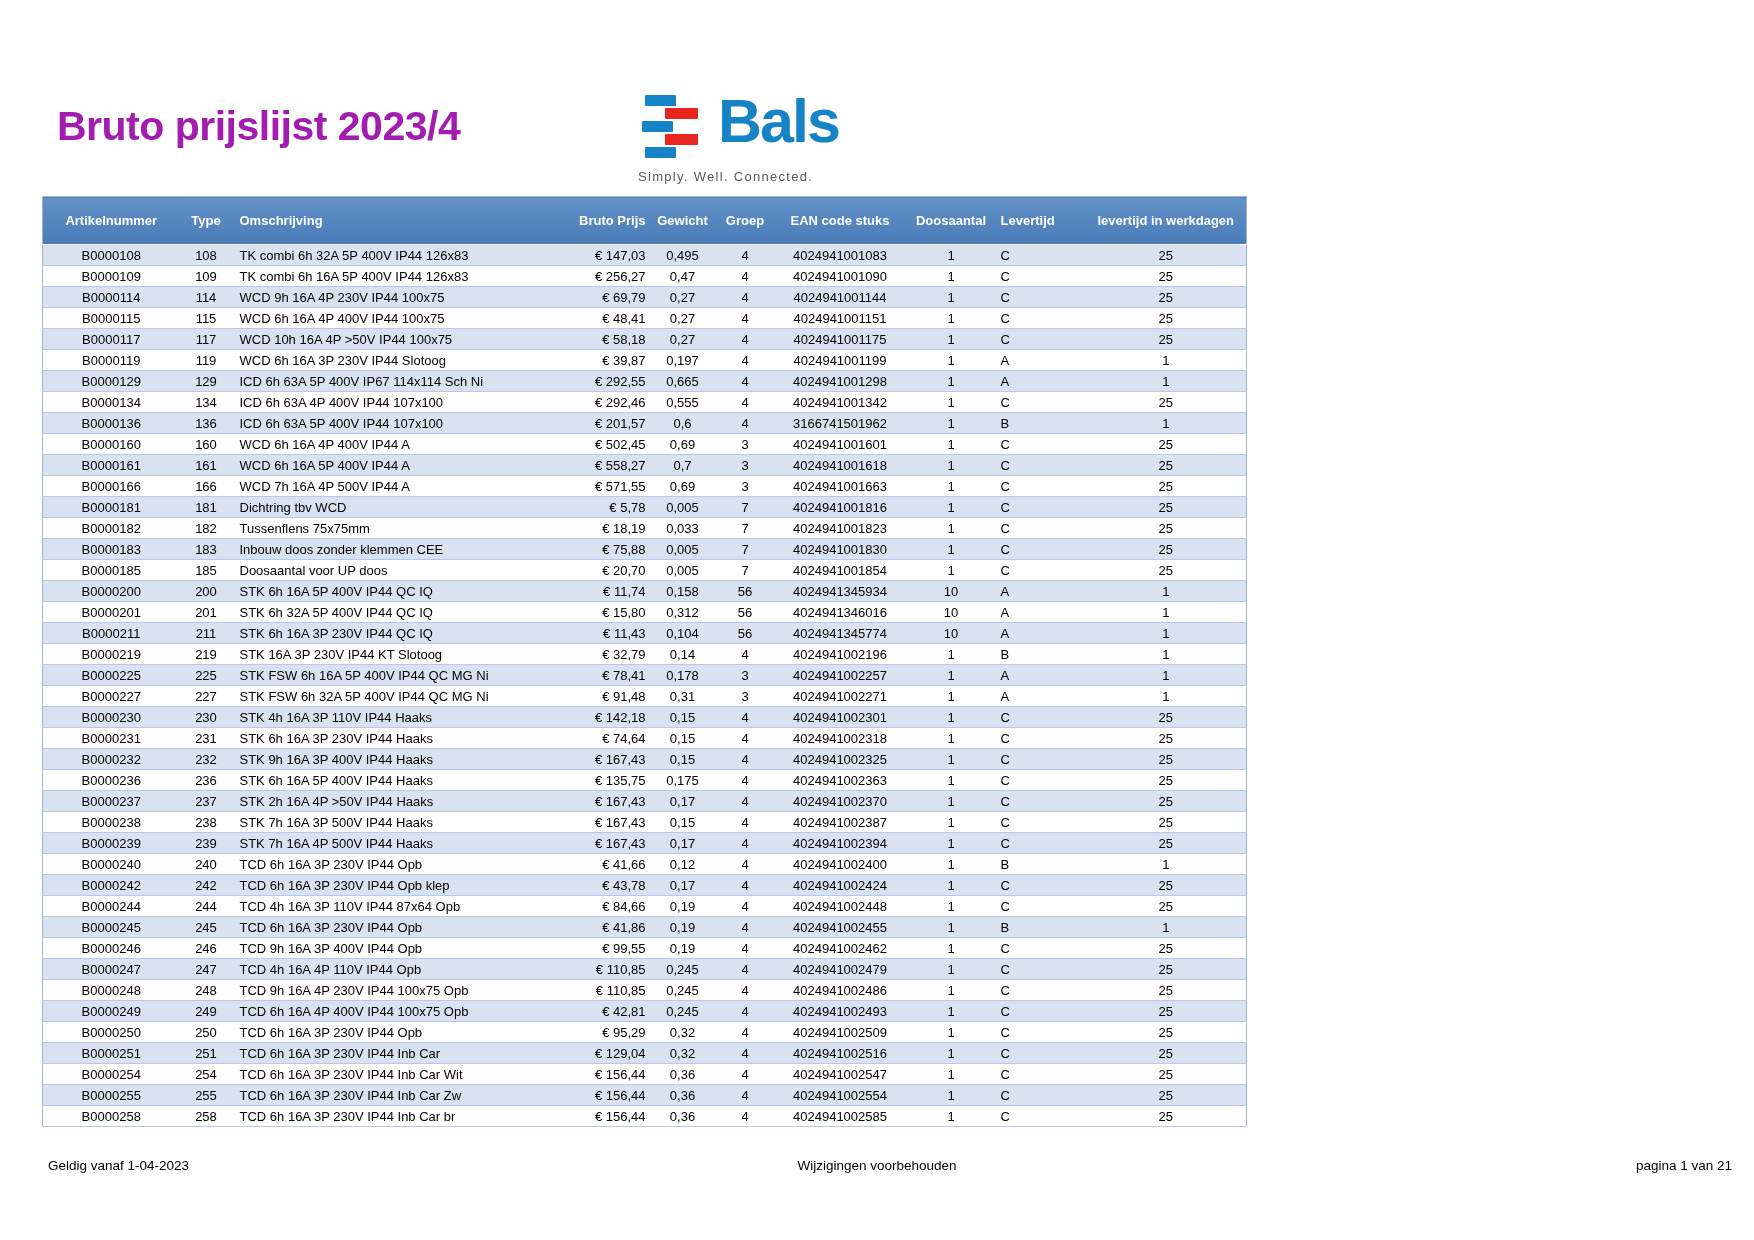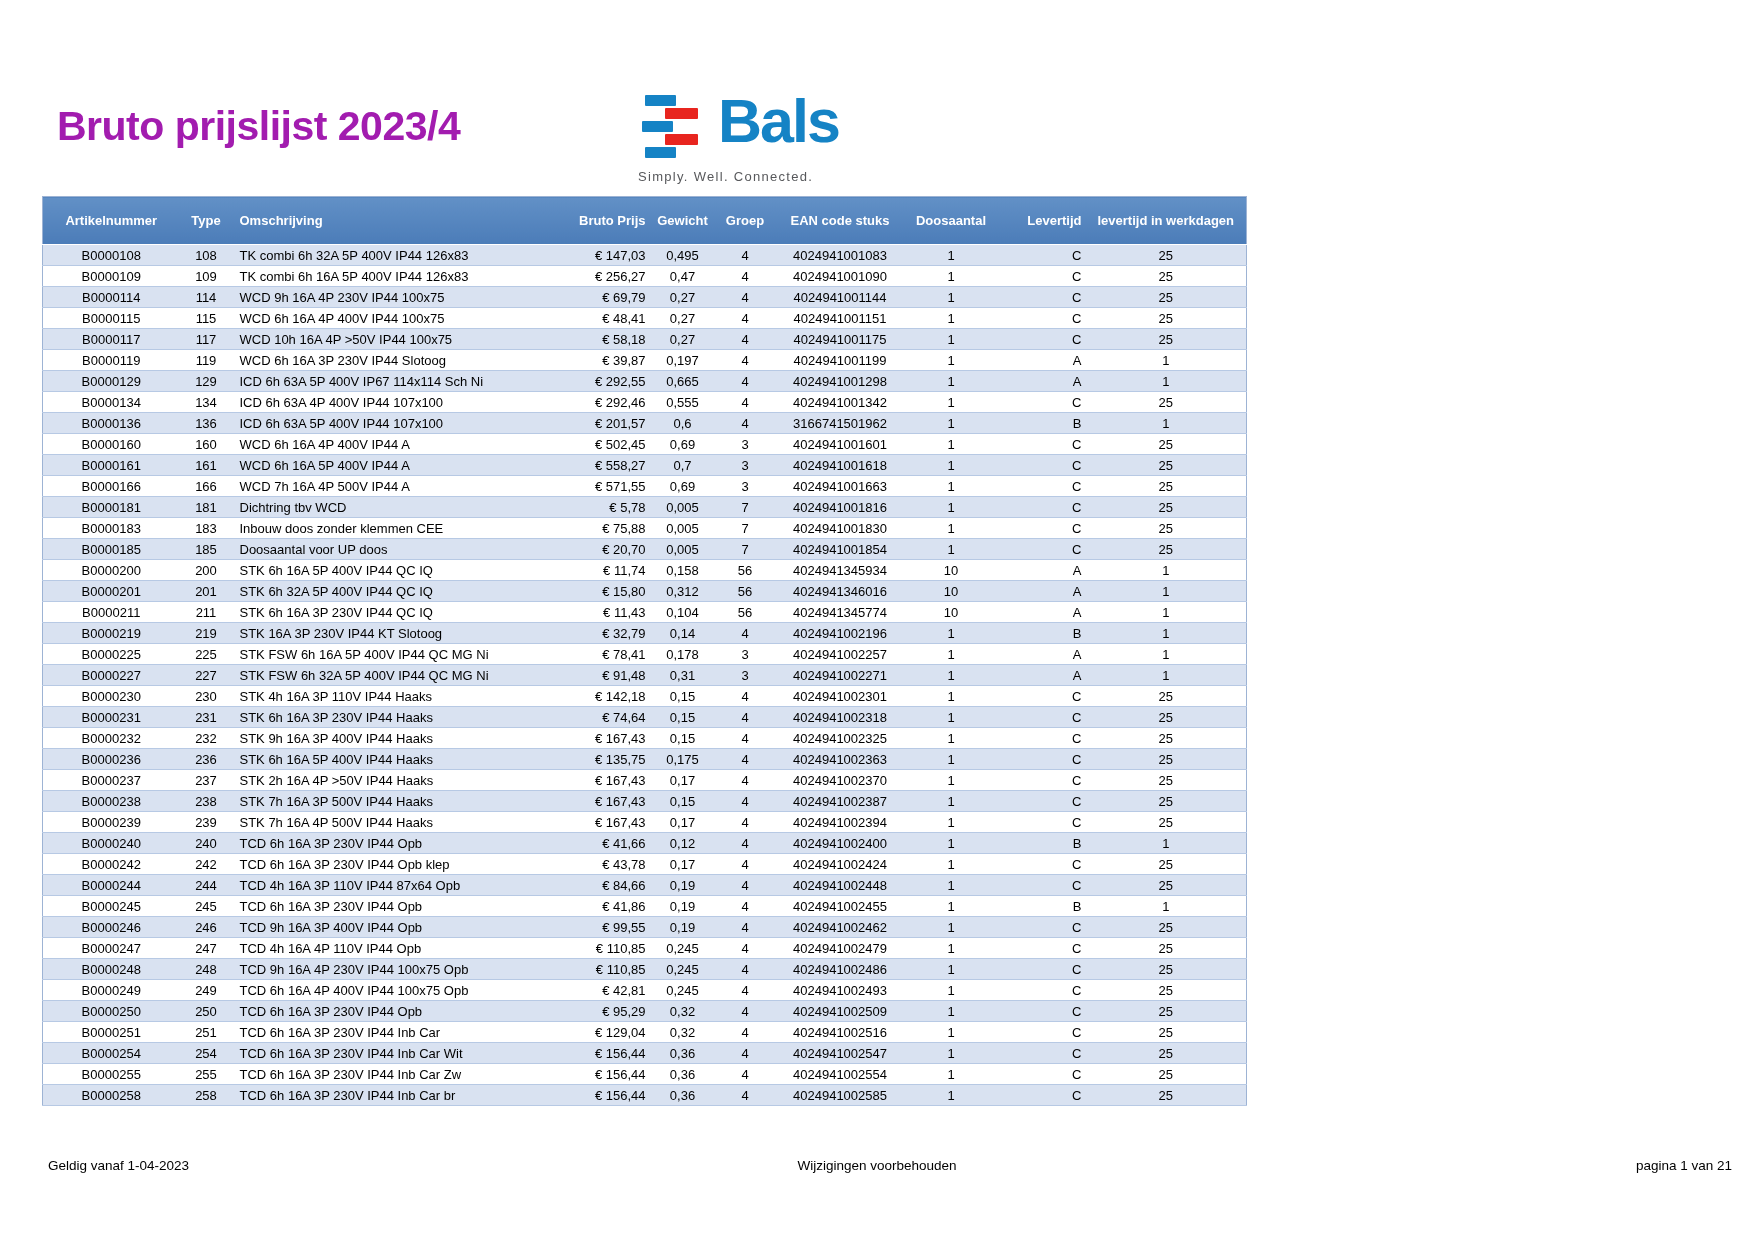--- a/index.html
+++ b/index.html
@@ -60,21 +60,21 @@
   tbody tr:nth-child(odd) td{background:var(--band-bg);}
   tbody tr:nth-child(even) td{background:#ffffff;}
   .c0{width:137px;text-align:center;}
   .c1{width:53px;text-align:center;}
   .c2{width:333px;text-align:left;padding-left:7px;}
   .c3{width:84px;text-align:right;padding-left:8px;}
   .c4{width:66px;text-align:center;}
   .c5{width:59px;text-align:center;}
   .c6{width:131px;text-align:center;}
   .c7{width:91px;text-align:center;}
-  .c8{width:89px;text-align:right;}
+  .c8{width:89px;text-align:left;}
   .c9{width:161px;text-align:center;}
   
   .footer{position:absolute;top:1158px;left:0;width:1754px;font-size:13.5px;color:#000;}
   .f-left{position:absolute;left:48px;top:0;}
   .f-center{position:absolute;left:0;top:0;width:1754px;text-align:center;}
   .f-right{position:absolute;right:22px;top:0;}
 </style>
 </head>
 <body>
 
@@ -260,20 +260,32 @@
         <td class="c2">Dichtring tbv WCD</td>
         <td class="c3">€ 5,78</td>
         <td class="c4">0,005</td>
         <td class="c5">7</td>
         <td class="c6">4024941001816</td>
         <td class="c7">1</td>
         <td class="c8">C</td>
         <td class="c9">25</td>
       </tr>
       <tr>
+        <td class="c0">B0000182</td>
+        <td class="c1">182</td>
+        <td class="c2">Tussenflens 75x75mm</td>
+        <td class="c3">€ 18,19</td>
+        <td class="c4">0,033</td>
+        <td class="c5">7</td>
+        <td class="c6">4024941001823</td>
+        <td class="c7">1</td>
+        <td class="c8">C</td>
+        <td class="c9">25</td>
+      </tr>
+      <tr>
         <td class="c0">B0000183</td>
         <td class="c1">183</td>
         <td class="c2">Inbouw doos zonder klemmen CEE</td>
         <td class="c3">€ 75,88</td>
         <td class="c4">0,005</td>
         <td class="c5">7</td>
         <td class="c6">4024941001830</td>
         <td class="c7">1</td>
         <td class="c8">C</td>
         <td class="c9">25</td>

